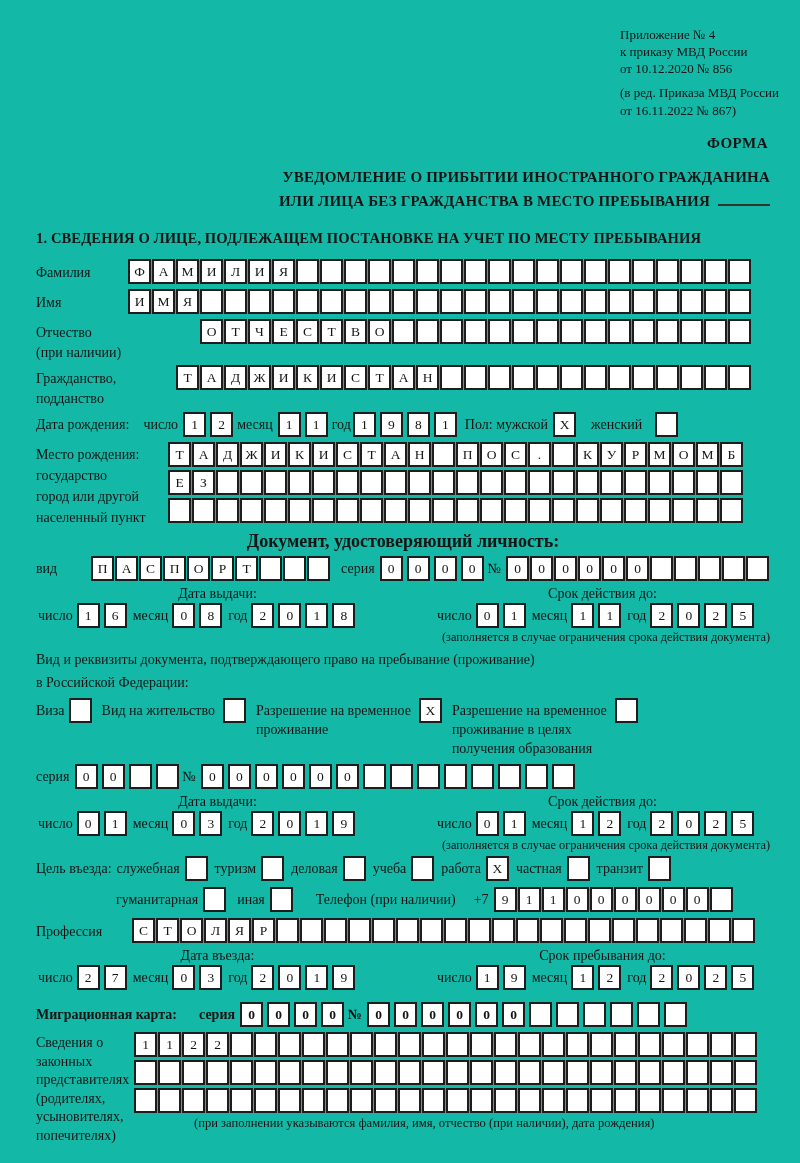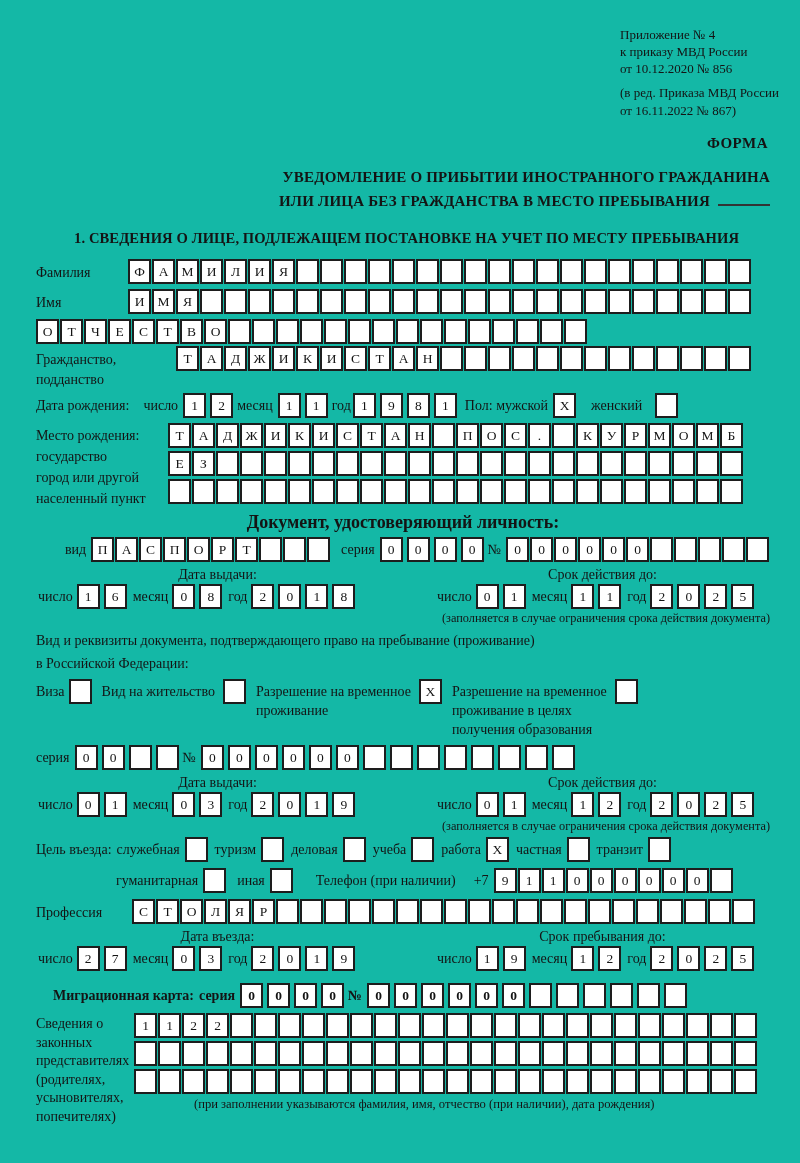--- a/index.html
+++ b/index.html
@@ -6,34 +6,34 @@
   .page{
     position:relative; width:800px; height:1163px; background:#14b8a6; color:#141414;
     font-family:"Liberation Serif","DejaVu Serif",serif; font-size:14px;
     box-sizing:border-box; padding:26px 30px 0 36px; overflow:hidden; margin:0 auto;
   }
   .appendix{margin-left:584px; width:190px; font-size:13px; line-height:1.32;}
   .appendix .grp2{margin-top:7px;}
   .forma{text-align:right; font-weight:bold; font-size:15px; margin:16px 2px 0 0; letter-spacing:.5px;}
   .title{text-align:right; font-weight:bold; font-size:15px; line-height:1.55; margin-top:14px; letter-spacing:.2px;}
   .blank-line{display:inline-block; width:52px; border-bottom:2px solid #333; height:1em; margin-left:8px; vertical-align:baseline;}
-  .section-heading{font-weight:bold; font-size:14.6px; margin-top:17px; letter-spacing:.1px;margin-left:38px;}
+  .section-heading{font-weight:bold; font-size:14.6px; margin-top:17px; letter-spacing:.1px;}
 
   .form-area{margin-top:12px;}
   .frow{display:flex; align-items:flex-start; margin-bottom:5px;}
   .lbl{flex:none; padding-top:4px; line-height:20px;}
   .lbl-lines{flex:none; line-height:20px; padding-top:4px;}
   .boxes{display:flex; flex:none; flex-wrap:nowrap;}
   .box{
     display:inline-block; flex:none; width:19px; height:21px; border:2px solid #1d1d1d;
     margin-right:1px; text-align:center; line-height:21px; font-size:13.5px; background:#fff;
   }
   .gapped .box, .box.gap{margin-right:4px;}
   .inline-row{display:flex; align-items:center; margin-bottom:5px;}
-  .inline-row .t{padding:0 5px 0 0;text-align:right;}
+  .inline-row .t{padding:0 5px 0 0;}
   .center-bold{text-align:center; font-weight:bold; font-size:18px; margin:3px 0 4px;}
 
   .dates{display:flex; margin:1px 0 2px;gap:36px;}
   .dcol{width:52%;}
   .dcol.right{width:48%;}
   .dtitle{text-align:center; margin-bottom:1px;}
   .dline{display:flex; align-items:center;}
   .dlbl{padding:0 4px 0 2px;}
   .dnote{font-size:12.3px; text-align:right; margin:1px 0 3px;}
 
@@ -128,20 +128,24 @@
           <span class="box"></span>
           <span class="box"></span>
           <span class="box"></span>
           <span class="box"></span>
           <span class="box"></span>
           <span class="box"></span>
         </span>
     </div>
 
     <div class="frow" style="margin-bottom:2px;">
+      <span class="lbl-lines" style="width:164px;">
+        <div>Отчество</div>
+        <div>(при наличии)</div>
+      </span>
       <span class="boxes">
           <span class="box">О</span>
           <span class="box">Т</span>
           <span class="box">Ч</span>
           <span class="box">Е</span>
           <span class="box">С</span>
           <span class="box">Т</span>
           <span class="box">В</span>
           <span class="box">О</span>
           <span class="box"></span>

